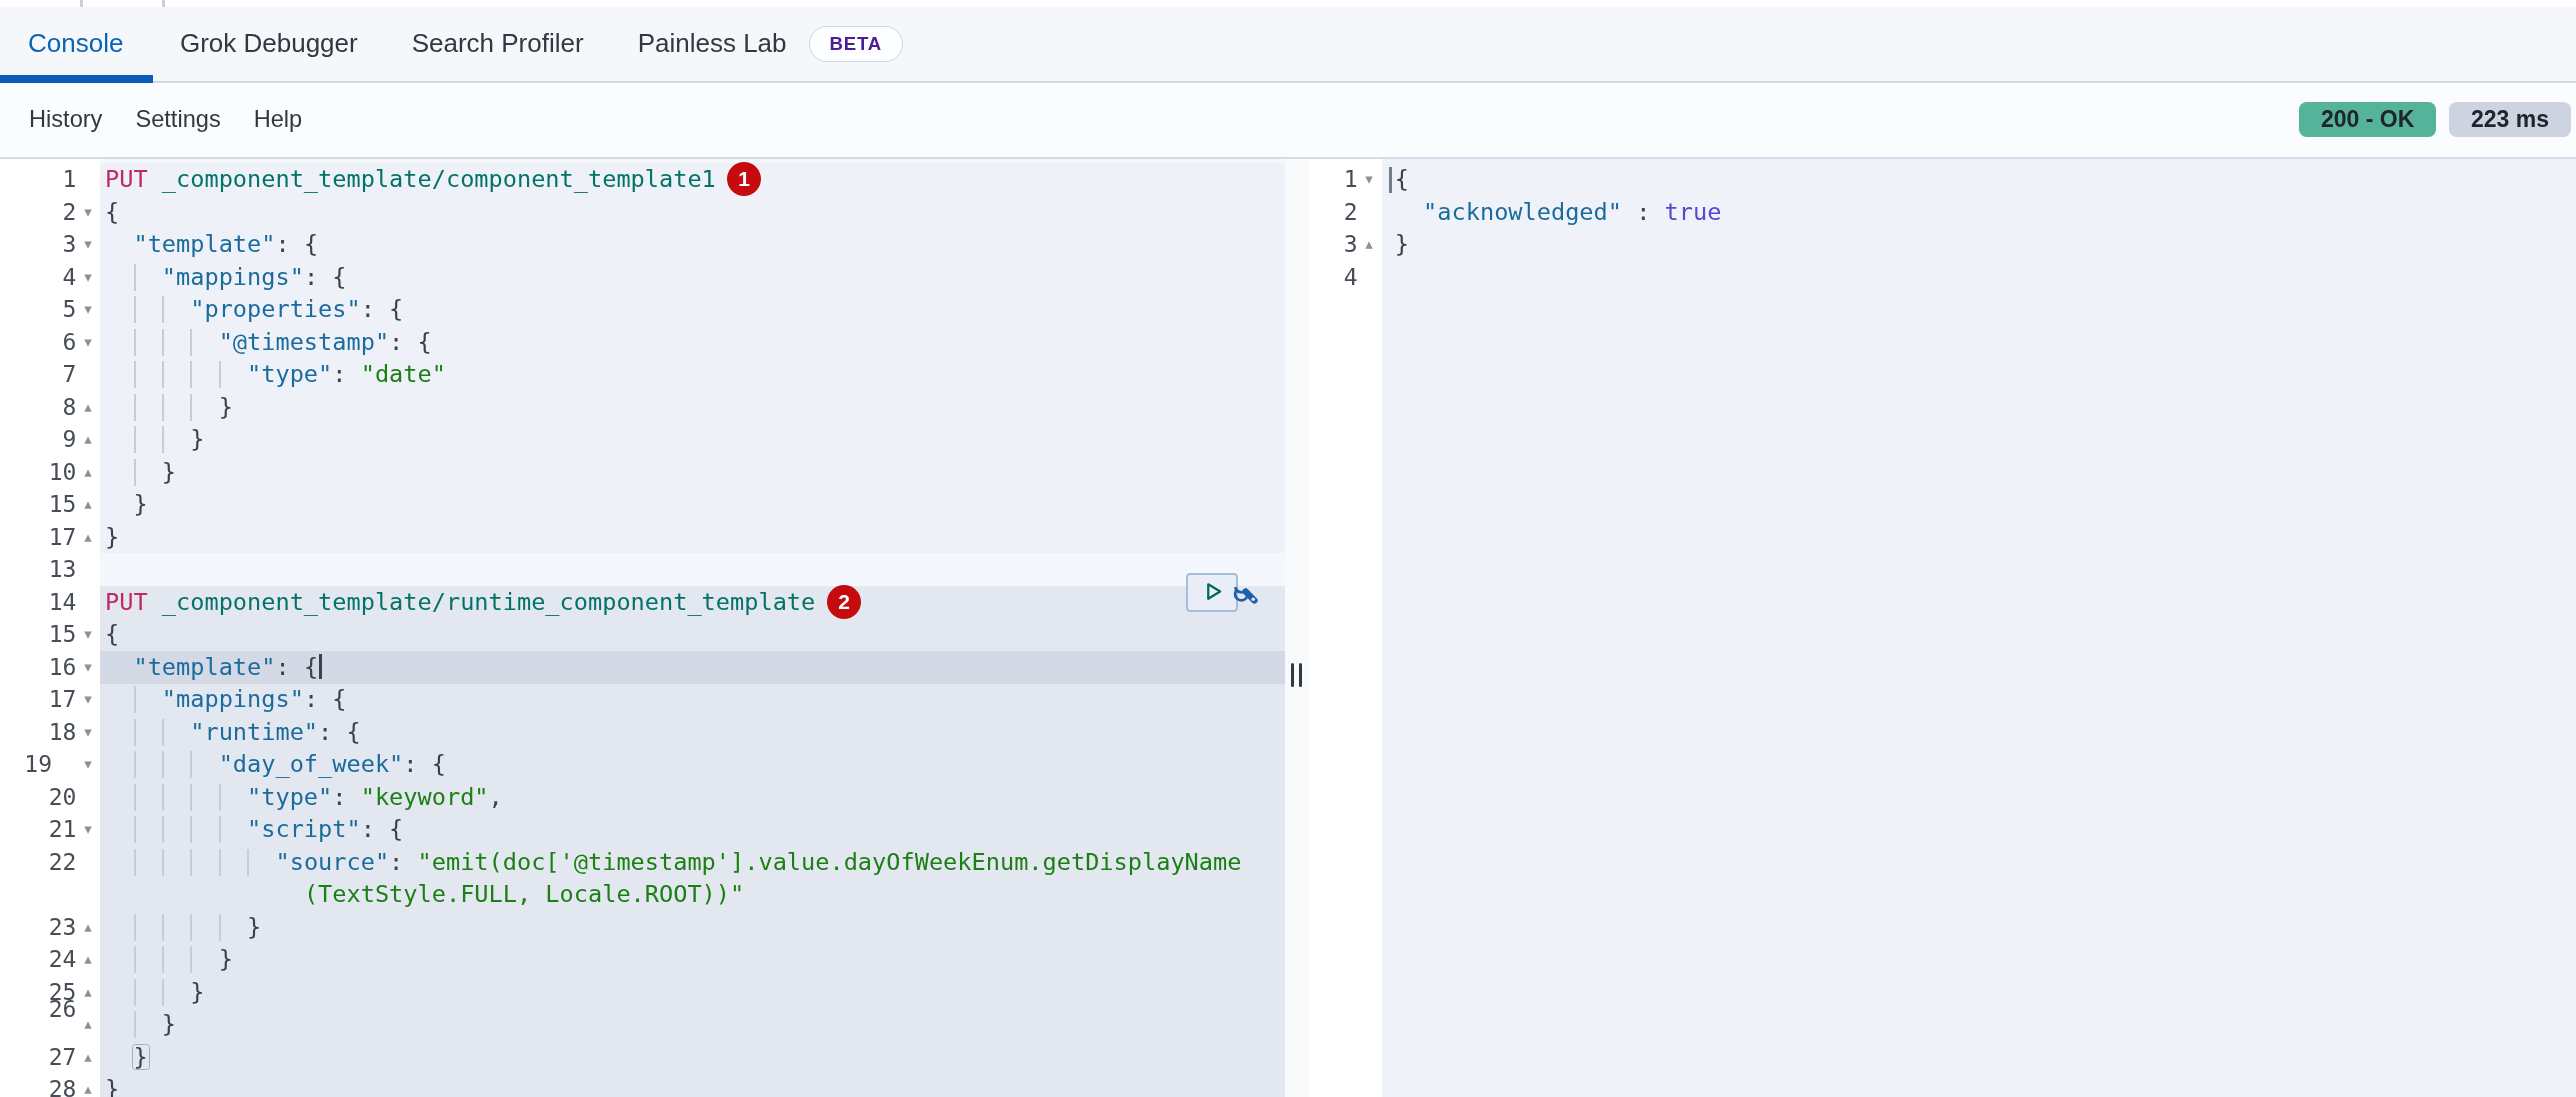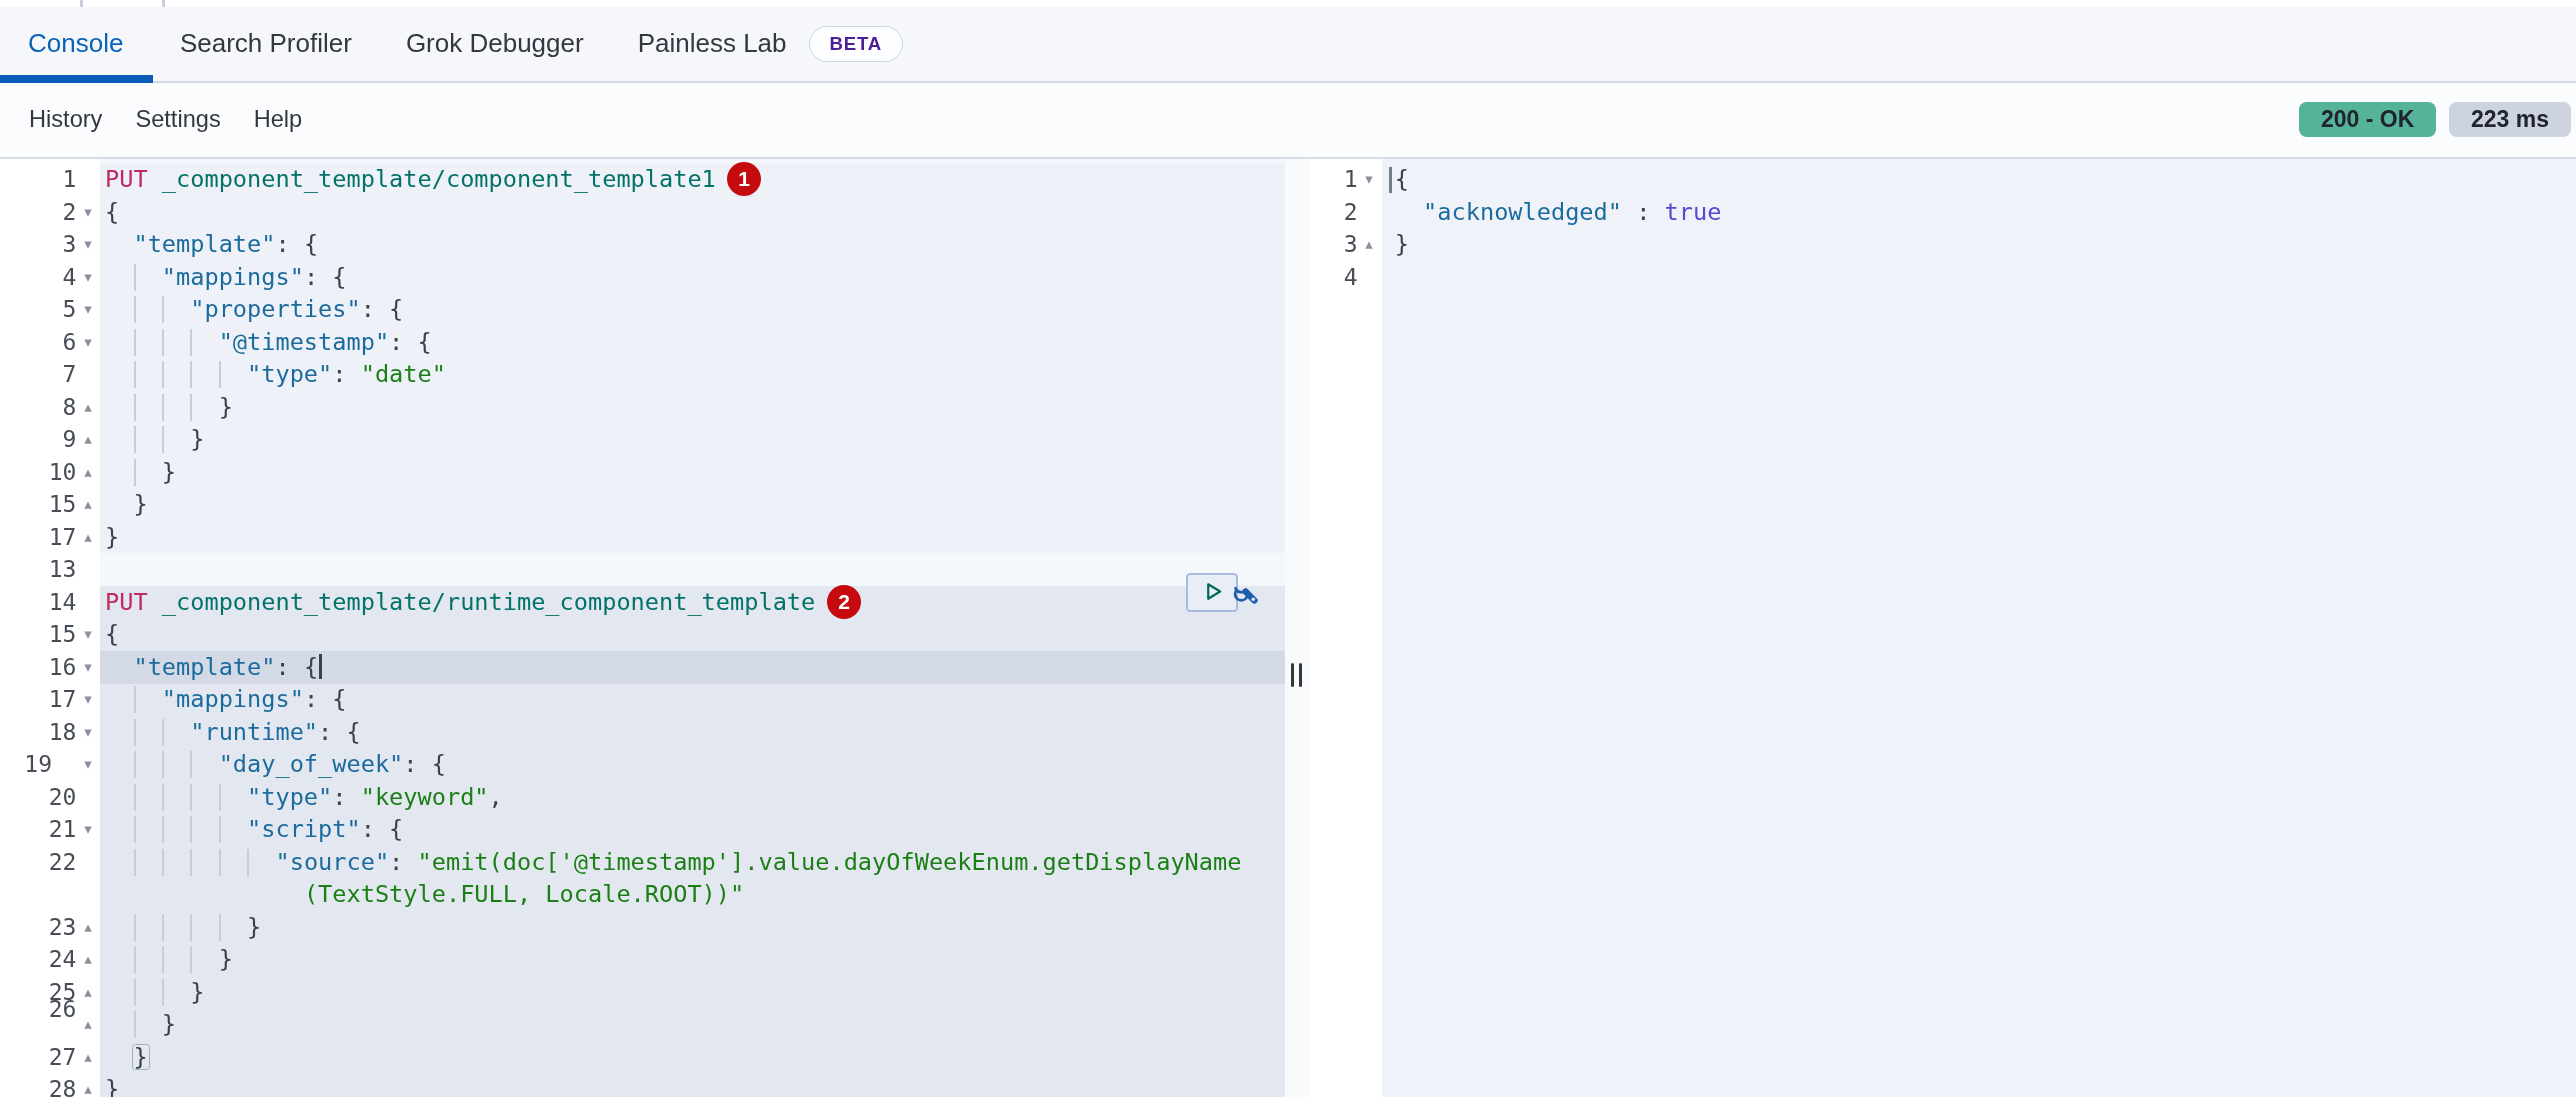--- a/index.html
+++ b/index.html
@@ -65,24 +65,24 @@
   <div class="tick" style="left:80px"></div>
   <div class="tick" style="left:162px"></div>
 </div>
 
 <div class="tabbar">
   <div id="tabs-host" style="display:flex">
       <div class="tab first active">
         <span>Console</span>
       </div>
       <div class="tab">
+        <span>Grok Debugger</span>
+      </div>
+      <div class="tab">
         <span>Search Profiler</span>
-      </div>
-      <div class="tab">
-        <span>Grok Debugger</span>
       </div>
       <div class="tab">
         <span>Painless Lab</span>
         <span class="beta-pill">BETA</span>
       </div>
     </div>
 </div>
 
 <div class="toolbar">
   <div class="menu" id="menu-host">

